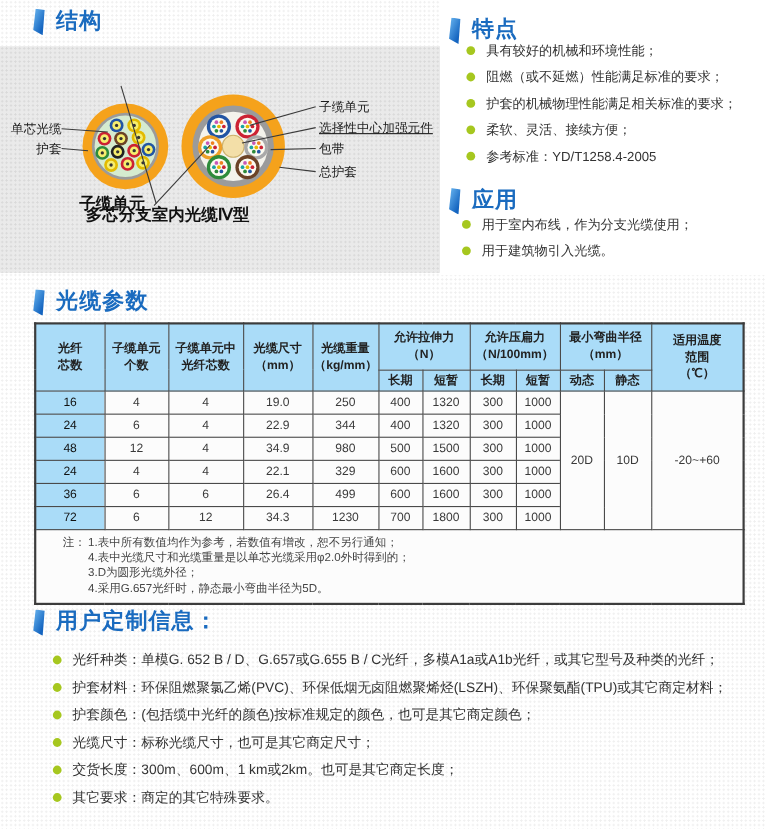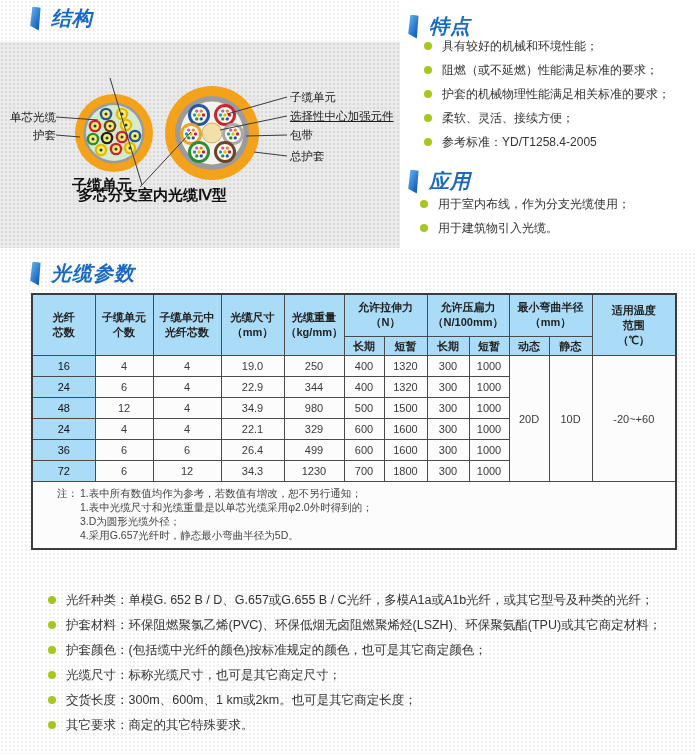--- a/index.html
+++ b/index.html
@@ -8,21 +8,21 @@
     font-family:"Liberation Sans", sans-serif;
     background:#fff;
   }
   #page {
     position:relative; width:696px; height:754px; overflow:hidden;
     background-color:#ffffff;
     background-image:radial-gradient(#efefef 0.8px, transparent 0.9px);
     background-size:4px 4px;
   }
   
-  .heading { position:absolute; display:flex; align-items:center; color:#1a6bbf; font-weight:bold; font-size:20px; letter-spacing:1px;font-style:italic; }
+  .heading { position:absolute; display:flex; align-items:flex-end; color:#1a6bbf; font-weight:bold; font-size:20px; letter-spacing:1px; }
   .hbar {
     display:inline-block; width:11px; height:24px; margin-right:10px;
     background:linear-gradient(115deg,#6db9f2 0%,#1565c0 75%);
     clip-path:polygon(22% 0%, 96% 5%, 80% 100%, 2% 80%);
   }
   
   #diagram-panel {
     position:absolute; left:0; top:42px; width:400px; height:206px;
     background-color:#eaeaea;
     background-image:radial-gradient(#d9d9d9 1px, transparent 1.1px);
@@ -367,30 +367,34 @@
           <td>1000</td>
         </tr>
       </tbody>
     <tbody>
       <tr>
         <td colspan="12" id="notes-cell">
           <div id="notes-box">
             <span class="nlabel">注：</span>
             <div id="notes-lines">
                 <div>1.表中所有数值均作为参考，若数值有增改，恕不另行通知；</div>
-                <div>1.表中光缆尺寸和光缆重量是以单芯光缆采用φ2.0外时得到的；</div>
+                <div>4.表中光缆尺寸和光缆重量是以单芯光缆采用φ2.0外时得到的；</div>
                 <div>3.D为圆形光缆外径；</div>
                 <div>4.采用G.657光纤时，静态最小弯曲半径为5D。</div>
               </div>
           </div>
         </td>
       </tr>
     </tbody>
   </table>
 
+  <div class="heading" style="left:30px; top:551px;">
+    <span class="hbar"></span>
+    <span>用户定制信息：</span>
+  </div>
   <ul class="bullets" id="custom-list" style="left:32px; top:594px; width:648px;">
   <li>
     <span class="dot"></span>
     <span class="txt">光纤种类：单模G. 652 B / D、G.657或G.655 B / C光纤，多模A1a或A1b光纤，或其它型号及种类的光纤；</span>
   </li>
 
   <li>
     <span class="dot"></span>
     <span class="txt">护套材料：环保阻燃聚氯乙烯(PVC)、环保低烟无卤阻燃聚烯烃(LSZH)、环保聚氨酯(TPU)或其它商定材料；</span>
   </li>

